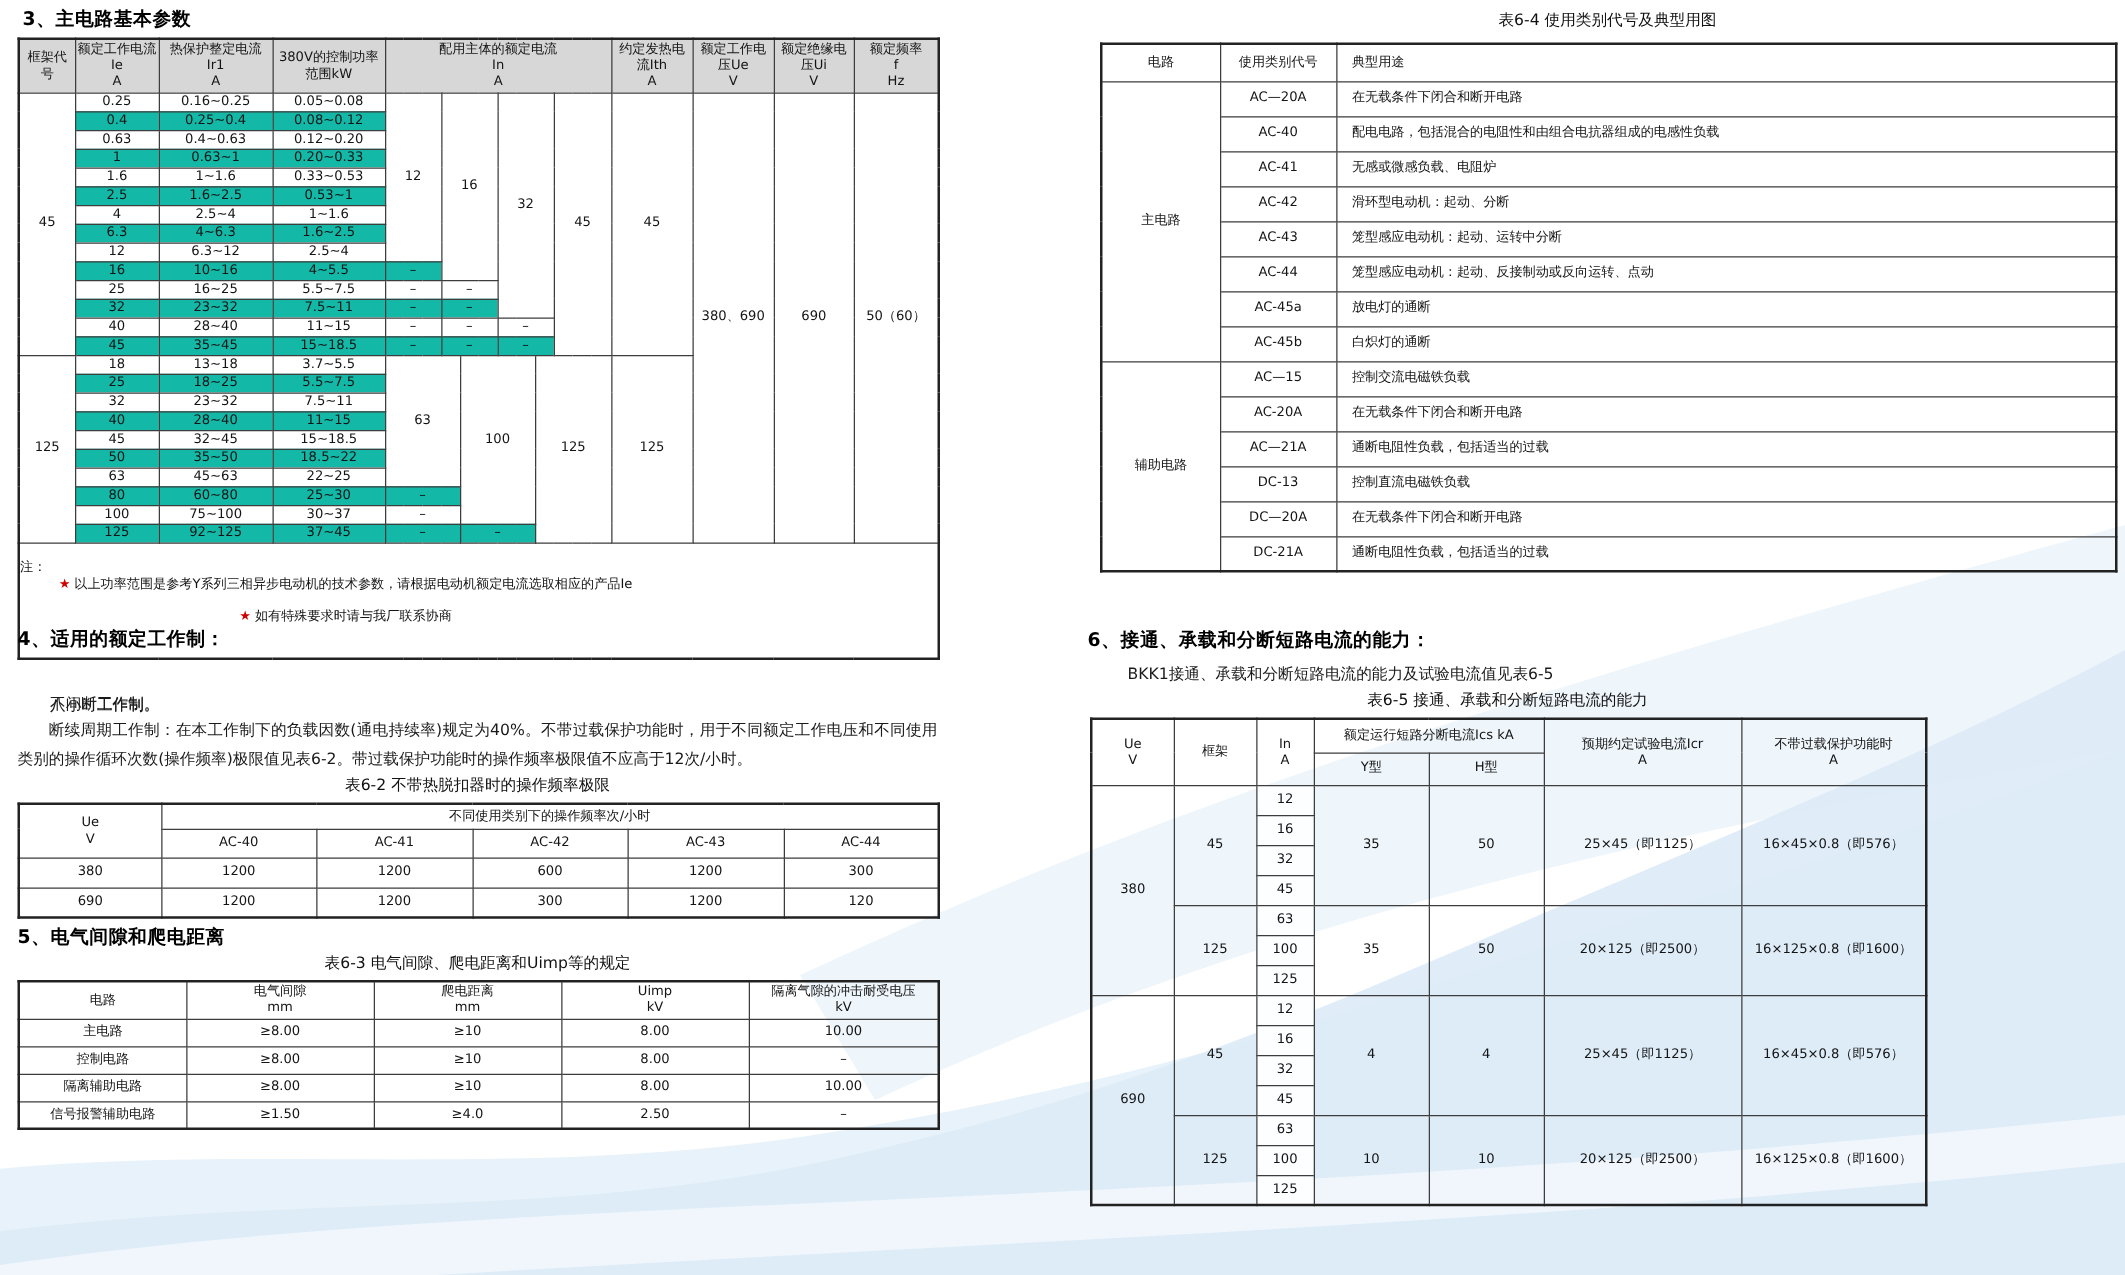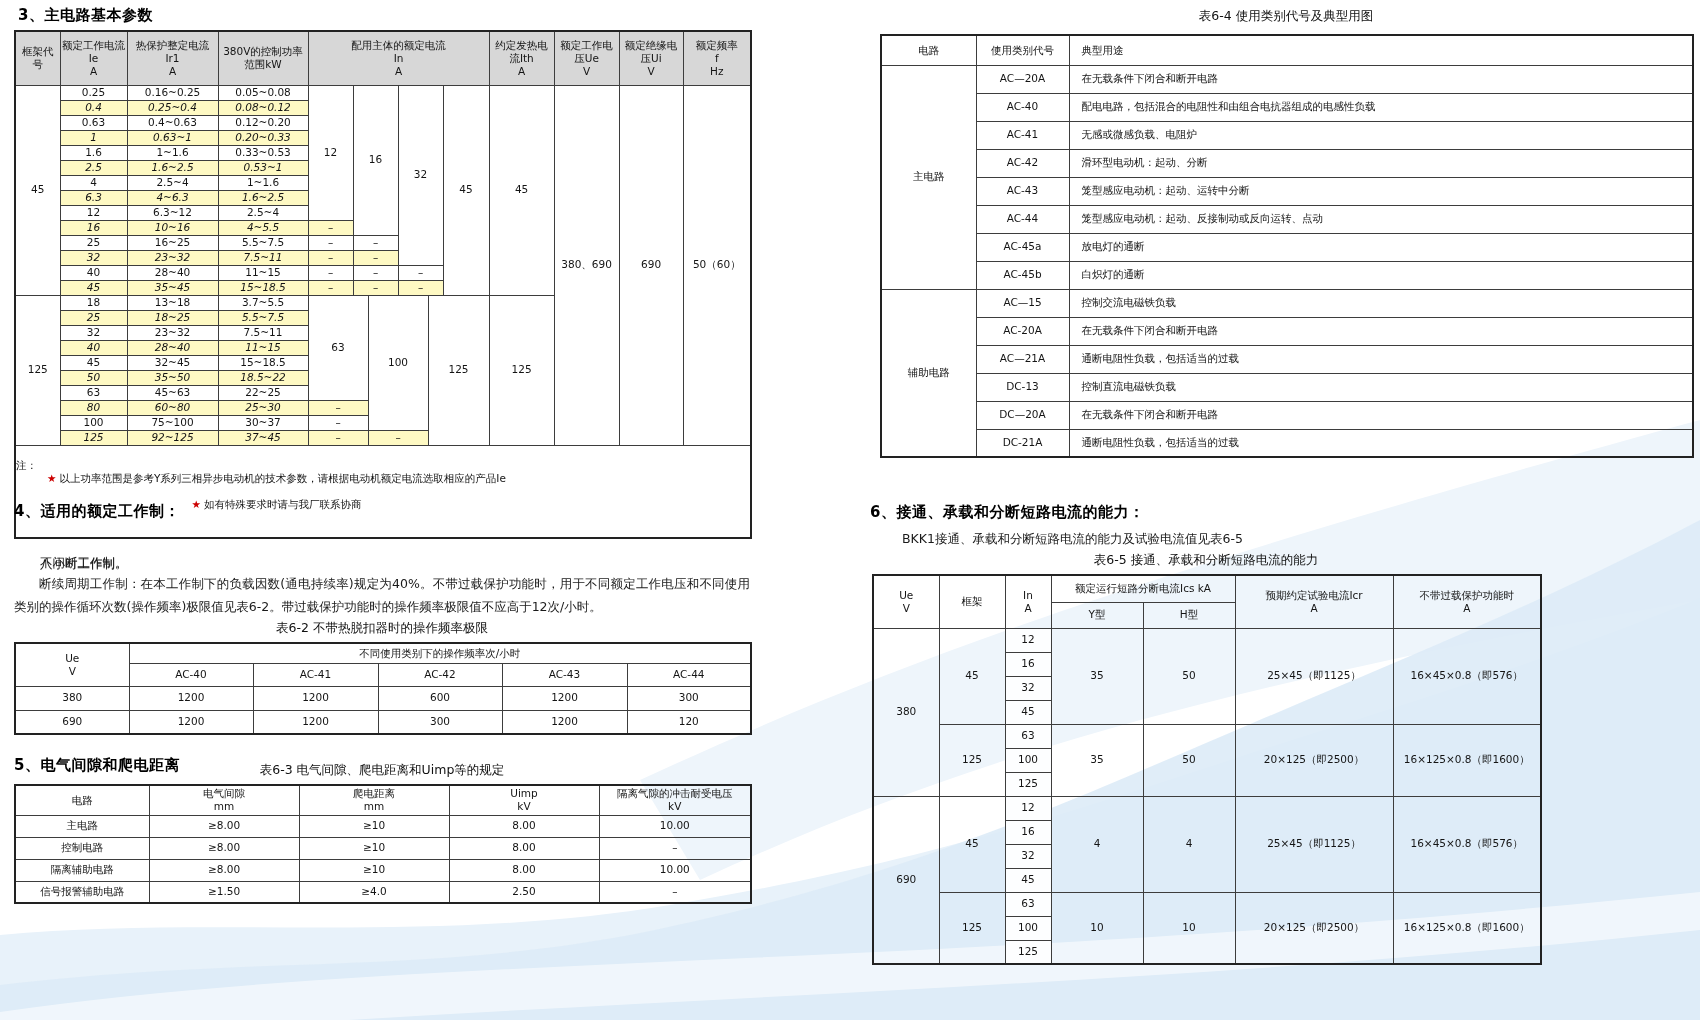--- a/index.html
+++ b/index.html
@@ -19,23 +19,23 @@
     border:1px solid #3d3d3d;text-align:center;vertical-align:middle;
     font-size:10.5px;line-height:1.25;padding:0;white-space:pre-line;
     color:#141414;background:transparent;
   }
   table.t{border:2px solid #222;}
   td.g{background:#d7d7d7;}
   td.s{background:#dadada;}
   
   table.main td{background:#ffffff;}
   table.main td.g{background:#d7d7d7;}
-  table.main td.s{background:#fef9c3;font-style:italic;}
+  table.main td.s{background:#14b8a6;}
   table.main tr{height:15px;}
-  table.main tr.hd{height:54px;}
+  table.main tr.hd{height:43px;}
   table.main tr.noterow{height:46px;}
   td.notes{background:transparent !important;text-align:left;padding:4px 8px 4px 22px;font-size:11px;line-height:17px;}
   .nl{vertical-align:top;margin-right:10px;}
   .noteflex{display:flex;align-items:flex-start;}
   .st{color:#cc0000;margin-right:3px;}
   
   table.t62 tr.h1{height:20px;} table.t62 tr.h2{height:23px;} table.t62 tr.b{height:24px;}
   
   table.t63 tr.h1{height:30px;} table.t63 tr.b{height:22px;}
   
@@ -314,21 +314,21 @@
         <td>690</td>
         <td>1200</td>
         <td>1200</td>
         <td>300</td>
         <td>1200</td>
         <td>120</td>
       </tr>
 </tbody>
   </table>
 
-<div class="abs sec-h" style="left:14px;top:740px;margin-top:16px;">5、电气间隙和爬电距离</div>
+<div class="abs sec-h" style="left:14px;top:740px;">5、电气间隙和爬电距离</div>
 <div class="abs tbl-title" style="left:14px;top:762px;width:736px;">表6-3 电气间隙、爬电距离和Uimp等的规定</div>
 <table class="t t63 abs" style="left:14px;top:784px;width:736px;">
   <colgroup>
       <col style="width:134px">
       <col style="width:150px">
       <col style="width:150px">
       <col style="width:150px">
       <col style="width:152px">
     </colgroup>
   <tbody>

